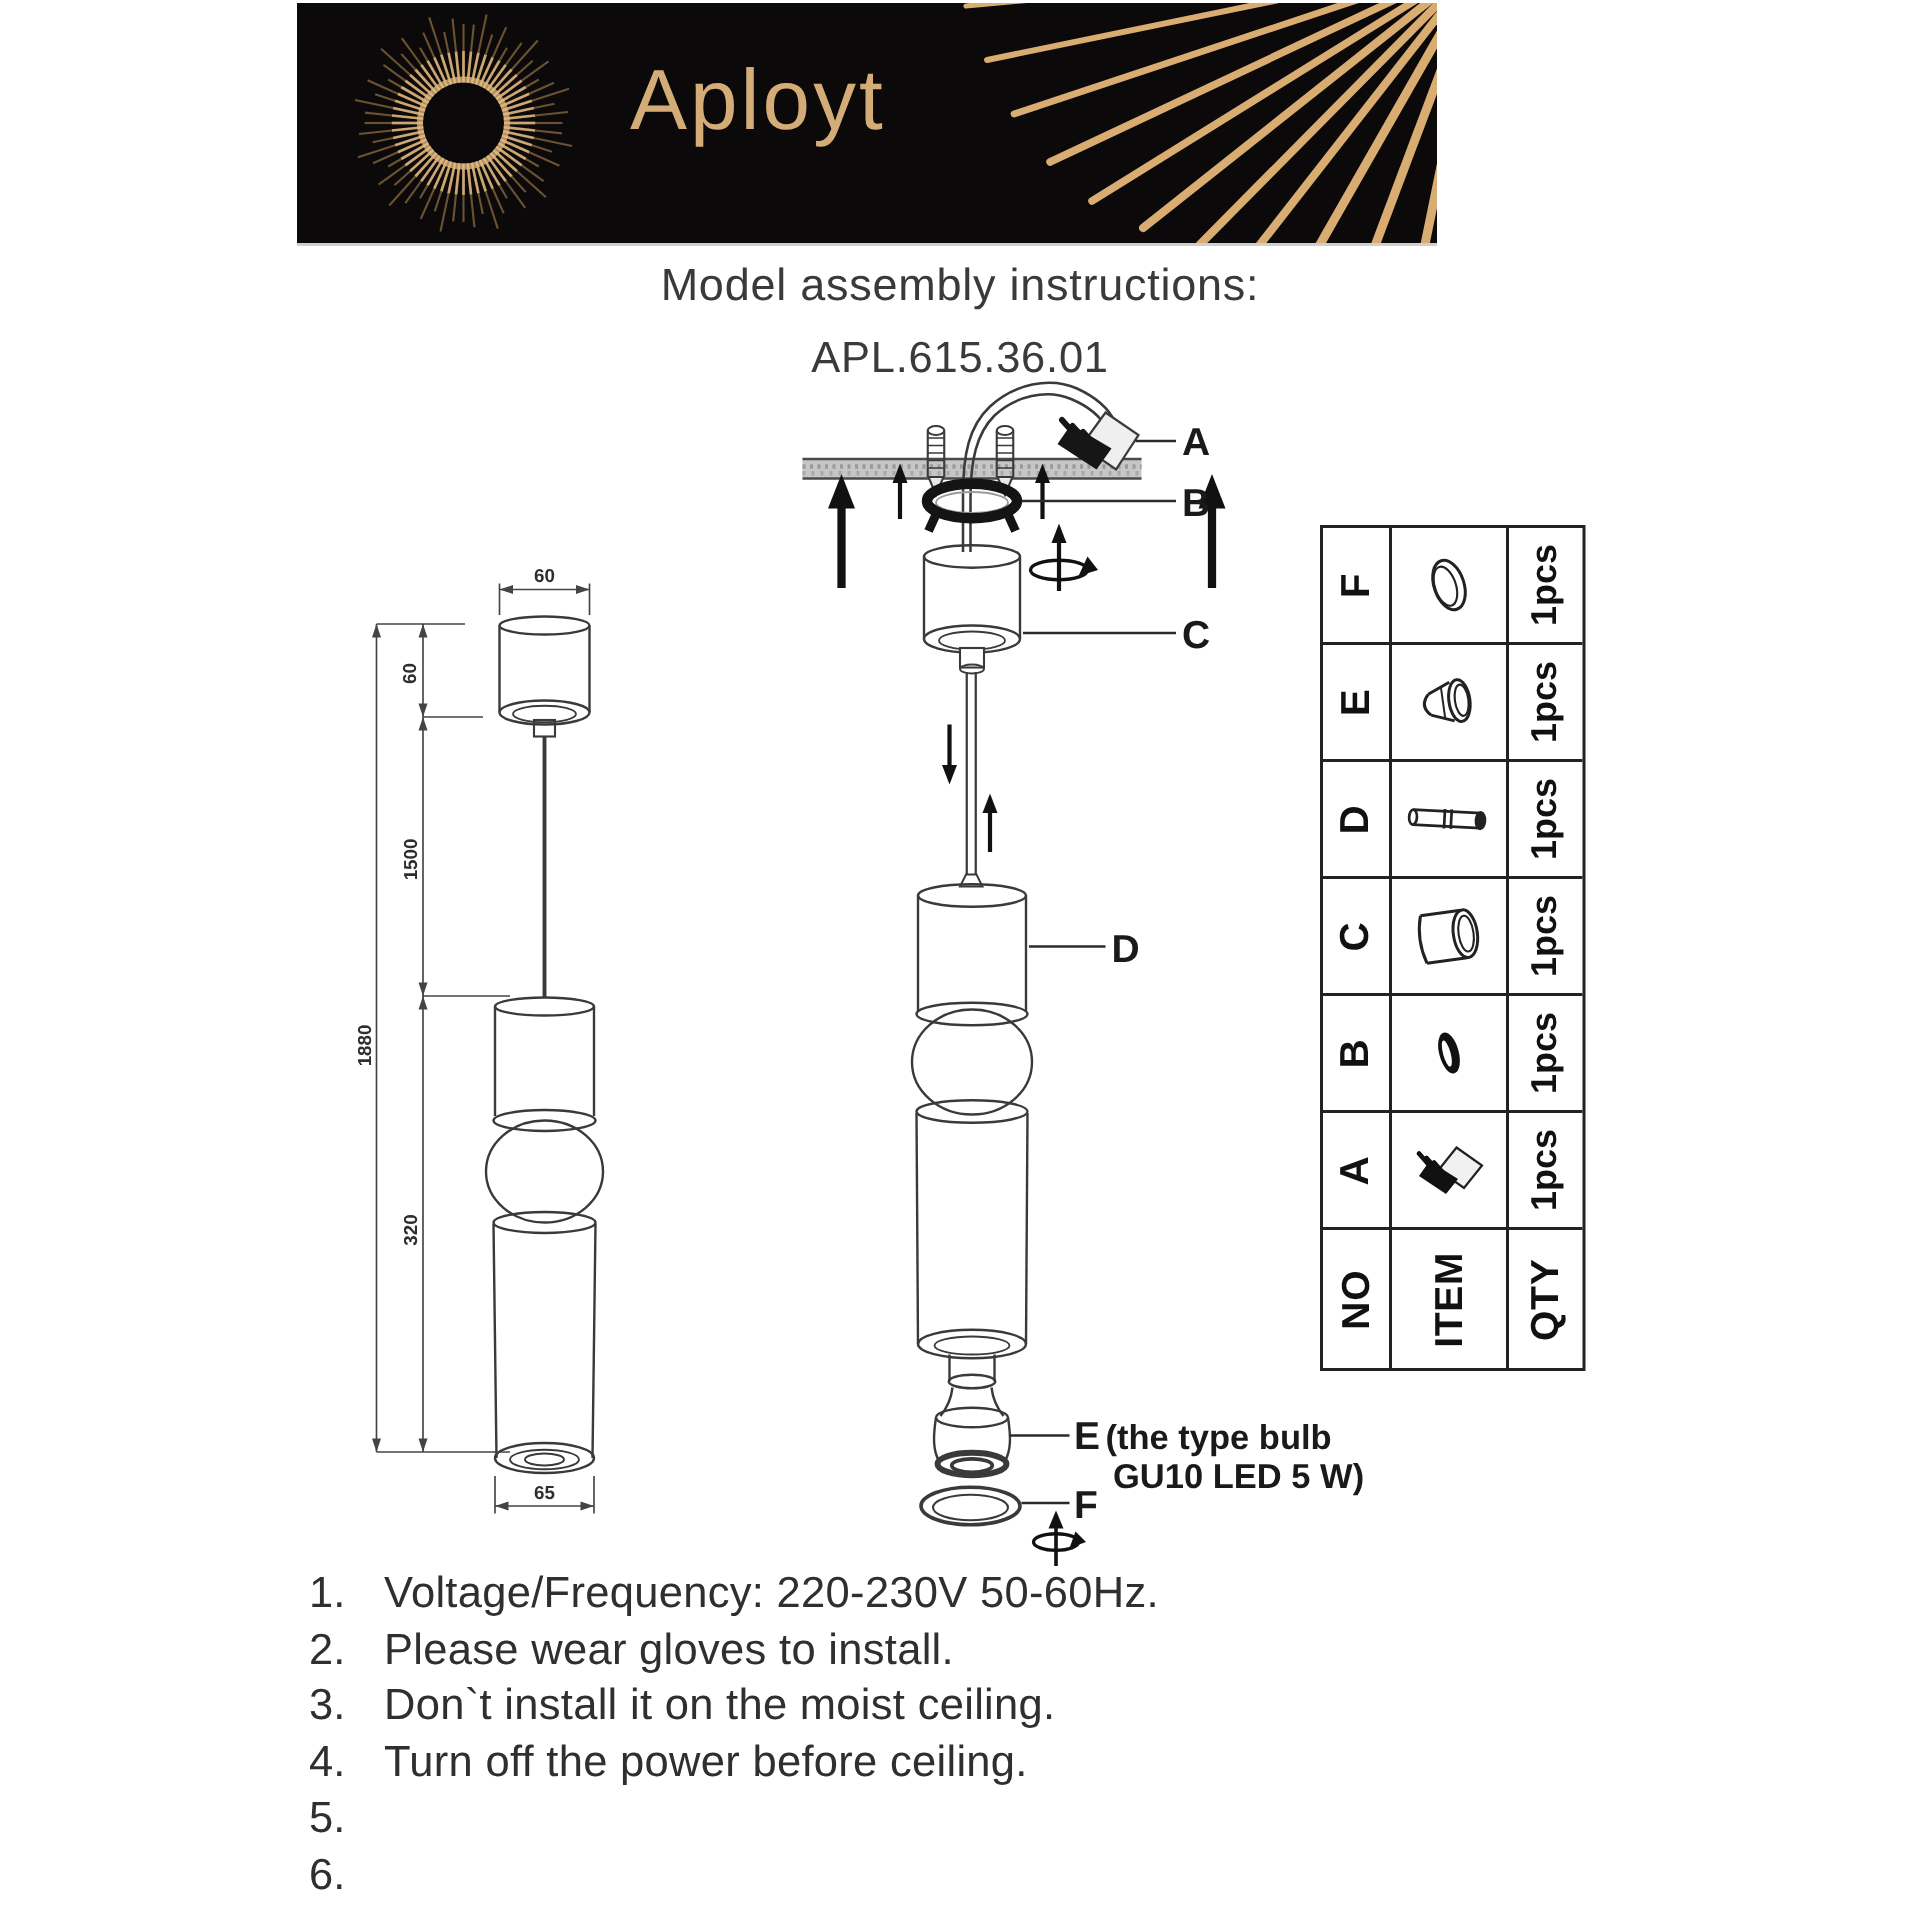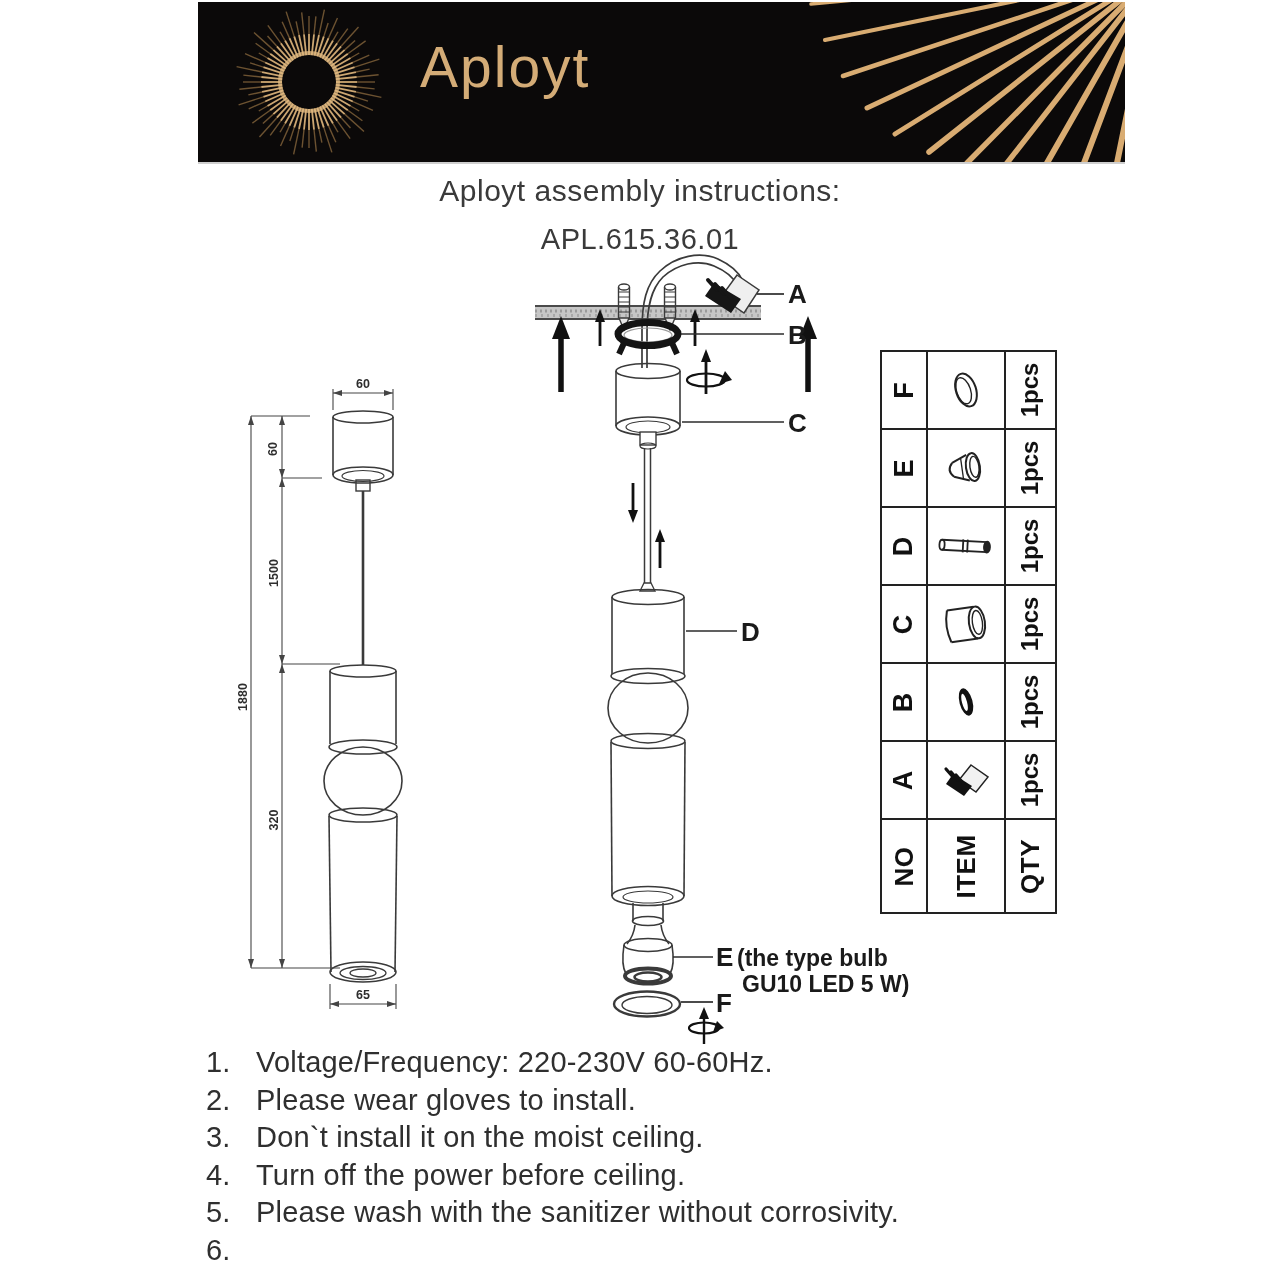--- a/index.html
+++ b/index.html
@@ -1,19 +1,19 @@
 <!DOCTYPE html>
 <html><head>
 <meta charset="utf-8">
 <style>
   html,body{margin:0;padding:0;background:#ffffff;}
   body{width:1280px;height:1280px;position:relative;font-family:"Liberation Sans",sans-serif;overflow:hidden;}
 
   
-  .banner{position:absolute;left:198px;top:2px;width:927px;height:160px;background:#0b0909;overflow:hidden;border-bottom:2px solid #cfcfcf;}
+  .banner{position:absolute;left:198px;top:2px;width:760px;height:160px;background:#0b0909;overflow:hidden;border-bottom:2px solid #cfcfcf;}
   .sunburst-wrap{position:absolute;left:31px;top:0;width:160px;height:160px;}
   .sunburst-wrap svg{display:block;}
   .brand-name{position:absolute;left:222px;top:32px;font-size:57px;letter-spacing:2px;color:#d4ac77;font-weight:400;}
   .fan-rays{position:absolute;right:0;top:0;}
 
   
   .title-block{position:absolute;left:0;top:174px;width:1280px;text-align:center;color:#3a3a3a;}
   .title-line{font-size:30px;letter-spacing:0.5px;}
   .model-line{font-size:29px;margin-top:15px;letter-spacing:0.5px;}
 
@@ -182,21 +182,21 @@
       <line x1="915" y1="-30" x2="726" y2="161" stroke-width="5.5"></line>
       <line x1="915" y1="-30" x2="766" y2="161" stroke-width="5.5"></line>
       <line x1="915" y1="-30" x2="806" y2="161" stroke-width="6"></line>
       <line x1="915" y1="-30" x2="843" y2="161" stroke-width="6"></line>
       <line x1="915" y1="-30" x2="876" y2="161" stroke-width="6"></line>
     </g>
   </svg>
 </div>
 
 <div class="title-block">
-  <div class="title-line">Aployt assembly instructions:</div>
+  <div class="title-line">Model assembly instructions:</div>
   <div class="model-line">APL.615.36.01</div>
 </div>
 
 <svg class="drawing-svg" width="1280" height="1280" viewBox="0 0 1280 1280">
   <g fill="none" stroke="#3a3a3a" stroke-width="1.6">
 
     <g>
 
       <ellipse cx="363" cy="417" rx="30" ry="6"></ellipse>
       <line x1="333" y1="417" x2="333" y2="475"></line>
@@ -512,34 +512,33 @@
       <span class="rot pt-head">ITEM</span>
     </div>
   <div class="pt-cell last-row last-col">
       <span class="rot pt-head">QTY</span>
     </div>
 </div>
 
 <div class="instructions">
   <div class="inst-row">
     <span class="inst-num">1.</span>
-    <span class="inst-text">Voltage/Frequency: 220-230V 60-60Hz.</span>
+    <span class="inst-text">Voltage/Frequency: 220-230V 50-60Hz.</span>
   </div>
   <div class="inst-row">
     <span class="inst-num">2.</span>
     <span class="inst-text">Please wear gloves to install.</span>
   </div>
   <div class="inst-row">
     <span class="inst-num">3.</span>
     <span class="inst-text">Don`t install it on the moist ceiling.</span>
   </div>
   <div class="inst-row">
     <span class="inst-num">4.</span>
     <span class="inst-text">Turn off the power before ceiling.</span>
   </div>
   <div class="inst-row">
     <span class="inst-num">5.</span>
-    <span class="inst-text">Please wash with the sanitizer without corrosivity.</span>
   </div>
   <div class="inst-row">
     <span class="inst-num">6.</span>
   </div>
 </div>
 
 </body></html>

